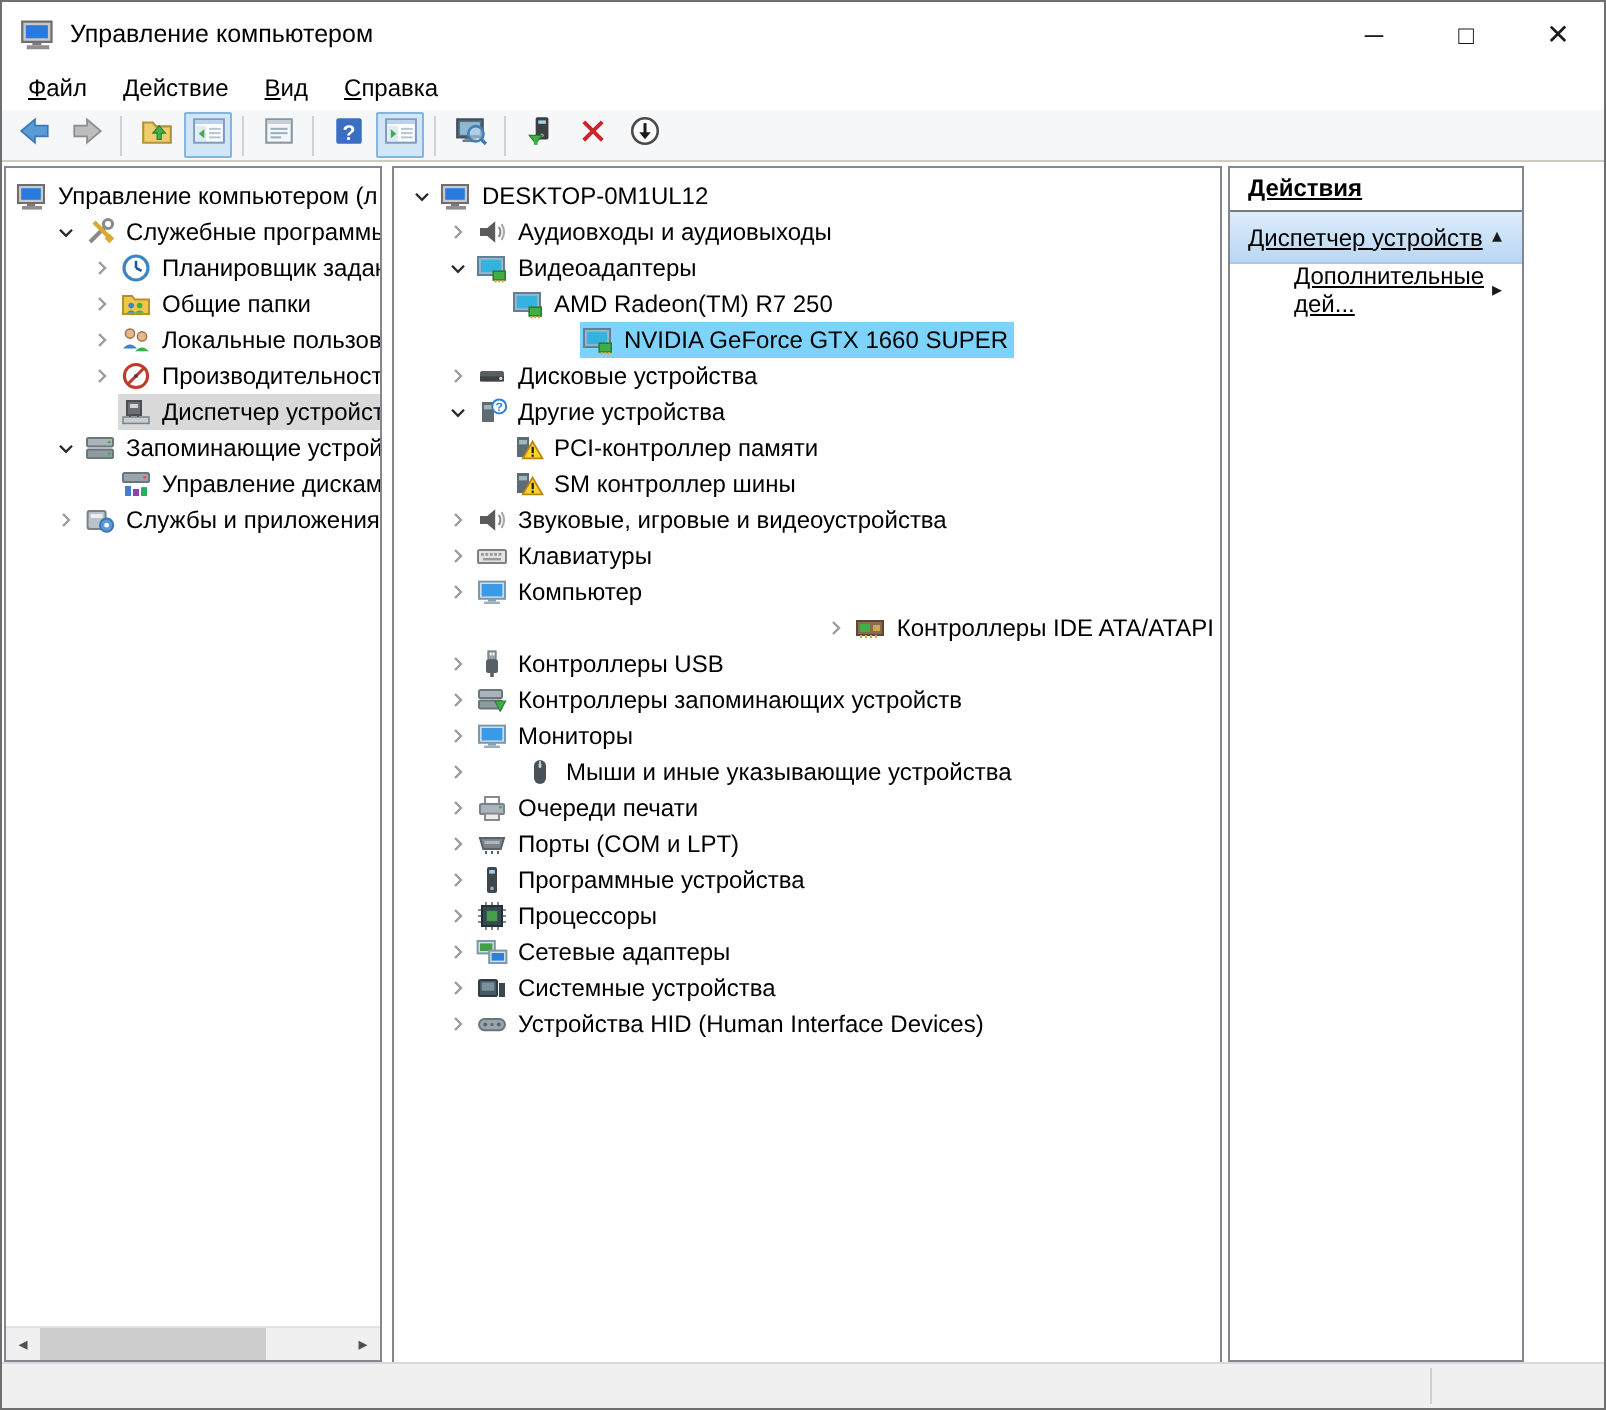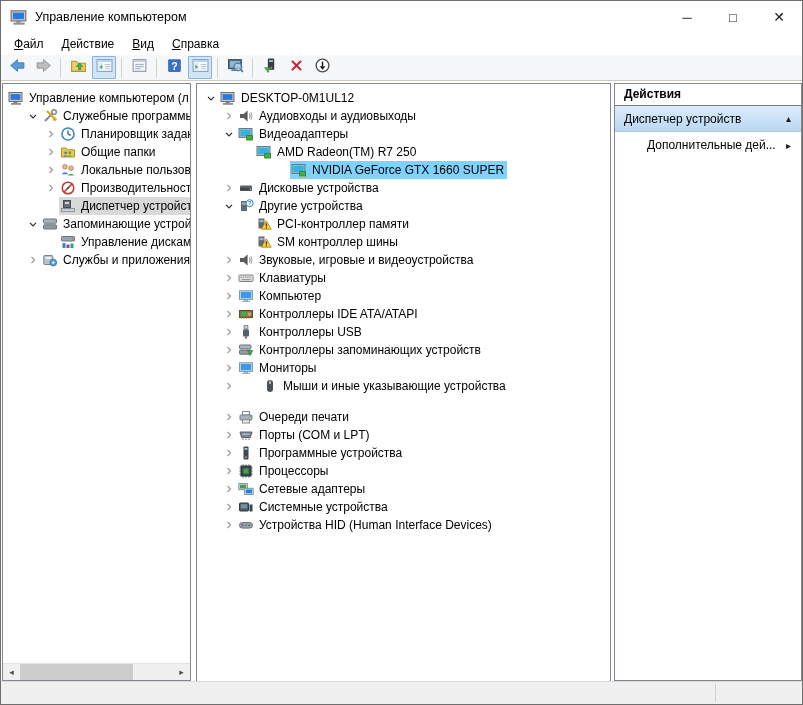--- a/index.html
+++ b/index.html
@@ -25,21 +25,21 @@
   .tb-btn{width:24px;height:23px;margin:0 1px;display:flex;align-items:center;justify-content:center;border:1px solid transparent;border-radius:1px;}
   .tb-btn svg{width:17px;height:17px;}
   .tb-btn.checked{background:#d3e6f8;border-color:#84b4e0;}
   .tb-sep{width:1px;height:20px;background:#d2d2d2;margin:0 4px;}
 
   
   .main{position:absolute;left:0;top:80px;width:100%;height:602px;background:#ffffff;}
   .panel{position:absolute;background:#ffffff;border:1px solid #828790;overflow:hidden;}
   .panel-left{left:1px;top:2px;width:189px;height:598px;}
   .panel-center{left:195px;top:2px;width:415px;height:650px;}
-  .panel-right{left:613px;top:2px;width:188px;height:598px;}
+  .panel-right{left:613px;top:2px;width:148px;height:598px;text-decoration:underline;}
 
   .treearea{position:absolute;left:0;top:0;right:0;bottom:0;overflow:hidden;padding-top:5px;}
   .treearea.has-hscroll{bottom:17px;}
   .trow{height:18px;display:flex;align-items:center;white-space:nowrap;font-size:12px;color:#000;}
   .expander{width:16px;height:16px;flex:0 0 16px;display:inline-flex;align-items:center;justify-content:center;}
   .expander svg{width:12px;height:12px;}
   .nodebox{display:inline-flex;align-items:center;height:18px;padding:0 3px 0 1px;}
   .nodebox.sel-active{background:#7dd3fc;margin-left:35px;}
   .nodebox.sel-inactive{background:#d9d9d9;}
   .ticon{width:17px;height:16px;flex:0 0 17px;display:inline-flex;align-items:center;}
@@ -568,21 +568,21 @@
                 <svg xmlns="http://www.w3.org/2000/svg" viewBox="0 0 16 16">
                   <rect x="1.5" y="2.8" width="13" height="8.6" fill="#cfe0ea" stroke="#7d98a8"></rect>
                   <rect x="2.8" y="4" width="10.4" height="6.2" fill="#3b9ae8"></rect>
                   <rect x="6" y="11.4" width="4" height="1.4" fill="#8aa0ad"></rect>
                   <rect x="4" y="12.8" width="8" height="1.2" fill="#9ab0bd"></rect>
                 </svg>
               </span>
               <span class="tlabel">Компьютер</span>
             </span>
           </div>
-          <div class="trow" style="padding-left: 24px;">
+          <div class="trow" style="padding-left: 24px; justify-content: flex-end;">
             <span class="expander">
               <svg xmlns="http://www.w3.org/2000/svg" viewBox="0 0 16 16">
                 <polyline points="6,4 10,8 6,12" fill="none" stroke="#9b9b9b" stroke-width="1.6"></polyline>
               </svg>
             </span>
             <span class="nodebox">
               <span class="ticon">
                 <svg xmlns="http://www.w3.org/2000/svg" viewBox="0 0 16 16">
                   <rect x="1.5" y="4.5" width="13" height="7" fill="#8a6b4f" stroke="#5f482f"></rect>
                   <rect x="3" y="6" width="5" height="4" fill="#3faf46"></rect>
@@ -660,21 +660,21 @@
               <span class="ticon">
                 <svg xmlns="http://www.w3.org/2000/svg" viewBox="0 0 16 16">
                   <rect x="5" y="2" width="6" height="12" rx="3" fill="#4b5257"></rect>
                   <line x1="8" y1="2.4" x2="8" y2="6" stroke="#c9ced1" stroke-width="0.9"></line>
                   <rect x="7.3" y="3.6" width="1.4" height="2.4" rx="0.7" fill="#c9ced1"></rect>
                 </svg>
               </span>
               <span class="tlabel">Мыши и иные указывающие устройства</span>
             </span>
           </div>
-          <div class="trow" style="padding-left: 24px; margin-top: 13px;">
+          <div class="trow" style="padding-left: 24px;">
             <span class="expander">
               <svg xmlns="http://www.w3.org/2000/svg" viewBox="0 0 16 16">
                 <polyline points="6,4 10,8 6,12" fill="none" stroke="#9b9b9b" stroke-width="1.6"></polyline>
               </svg>
             </span>
             <span class="nodebox">
               <span class="ticon">
                 <svg xmlns="http://www.w3.org/2000/svg" viewBox="0 0 16 16">
                   <rect x="4.5" y="2.5" width="7" height="3.5" fill="#ffffff" stroke="#8a8a8a"></rect>
                   <rect x="2" y="6" width="12" height="5" rx="0.8" fill="#aab4ba" stroke="#77828a"></rect>

